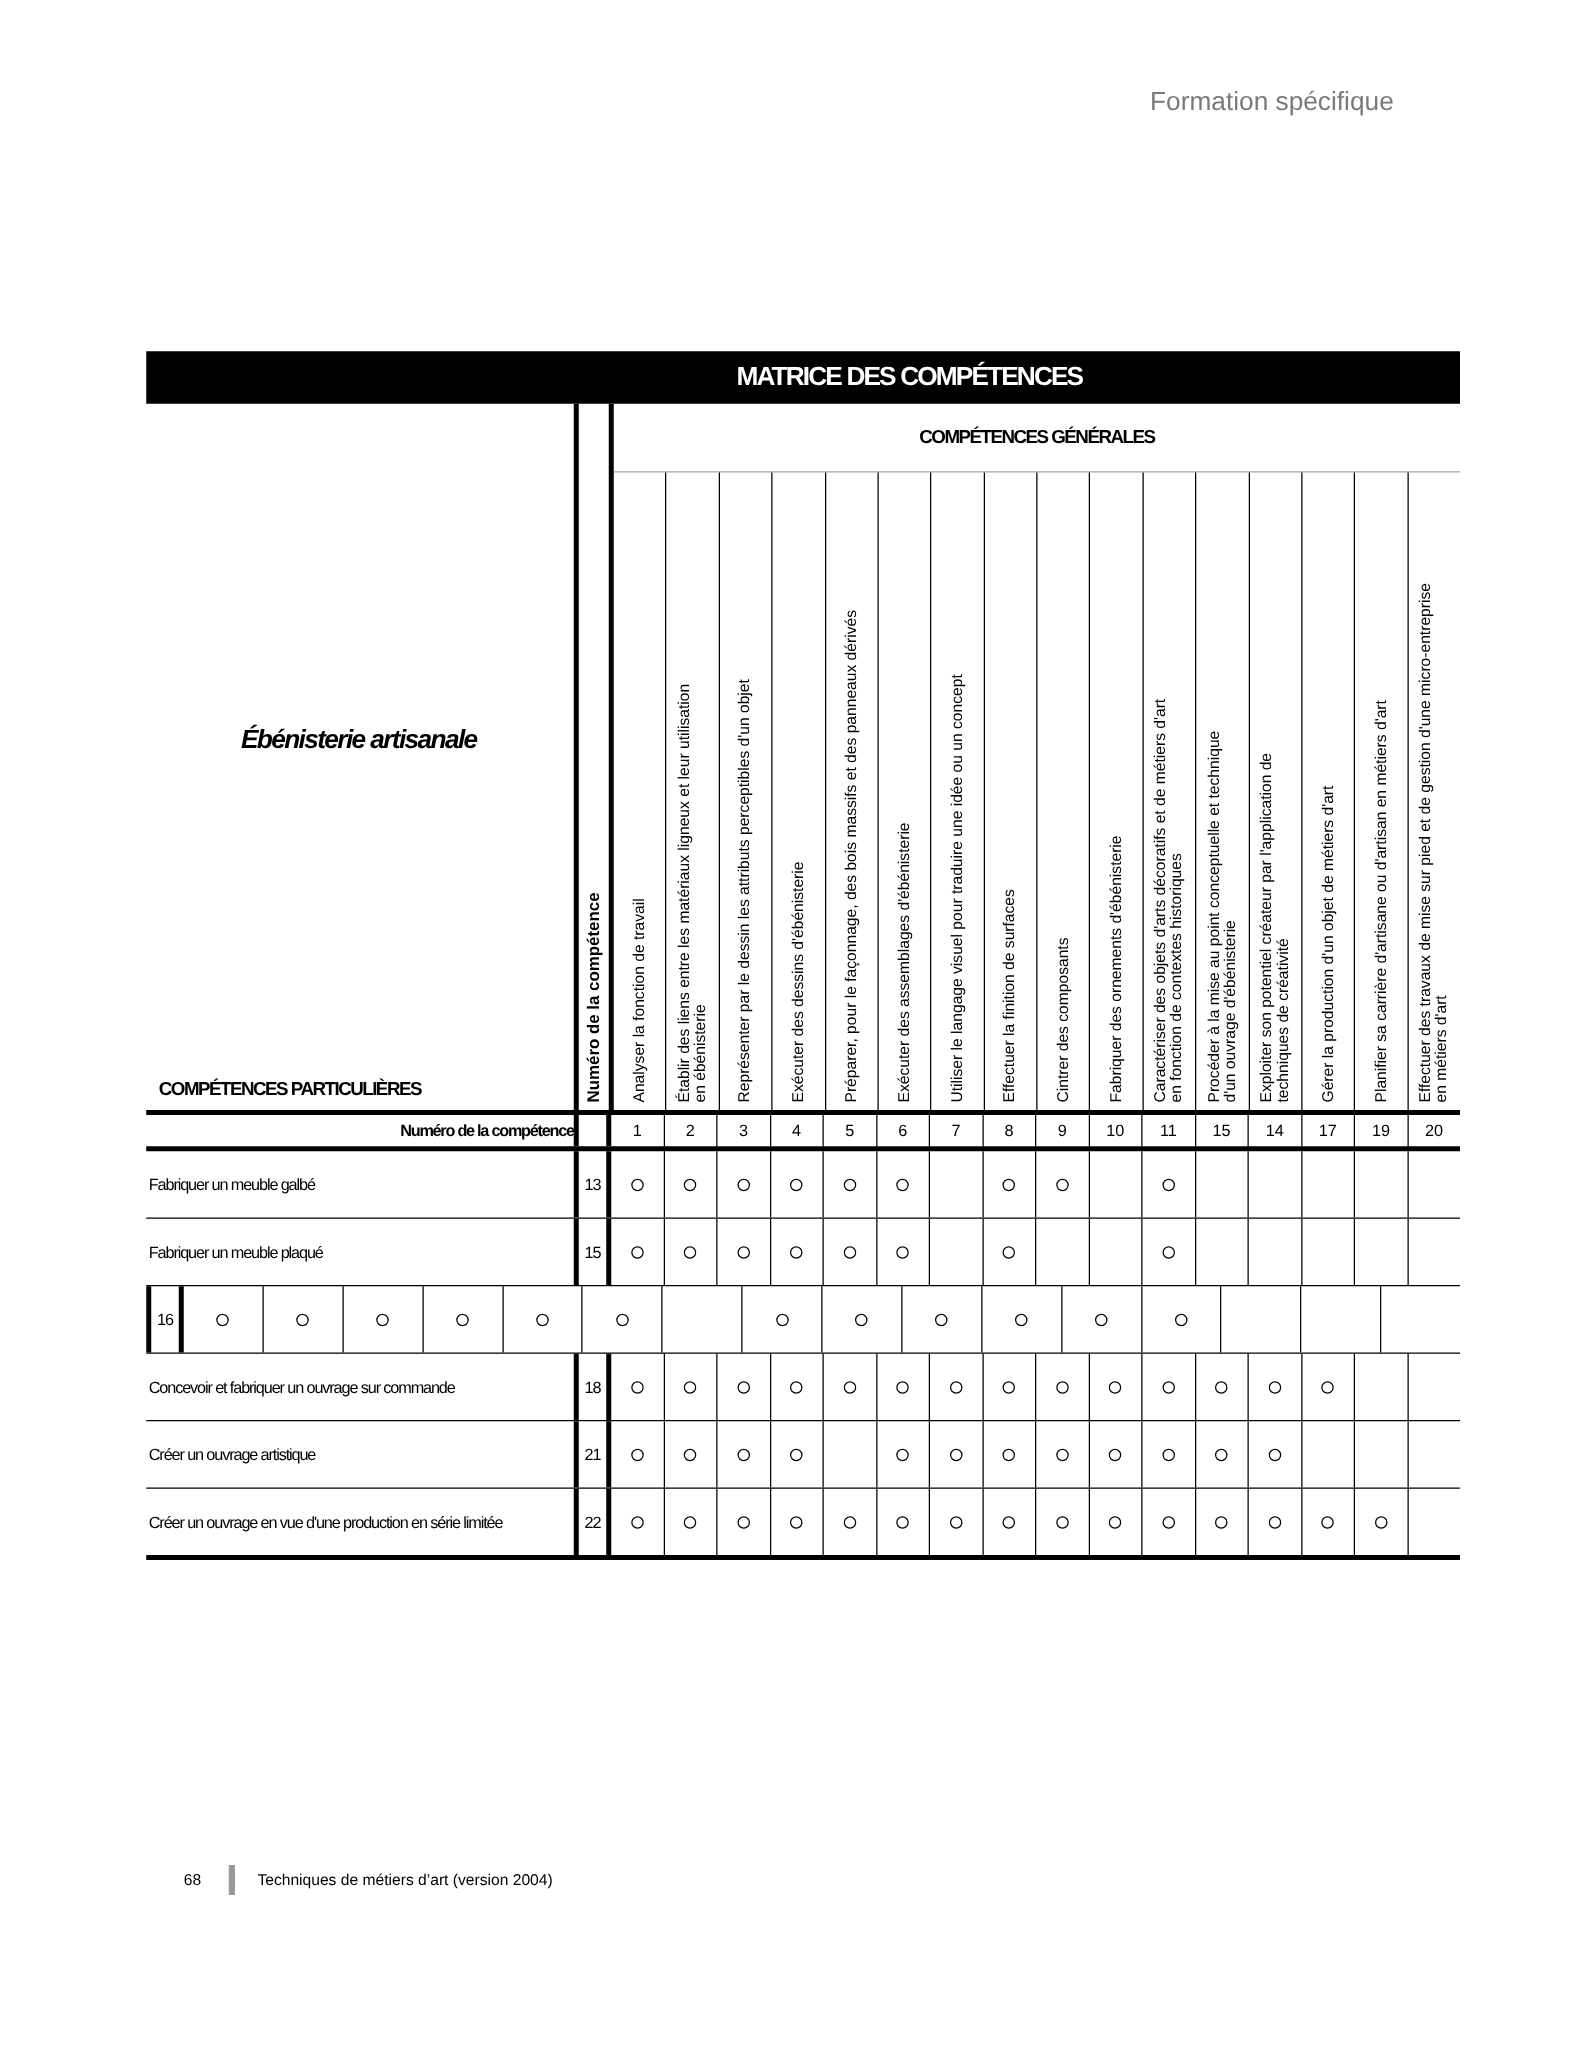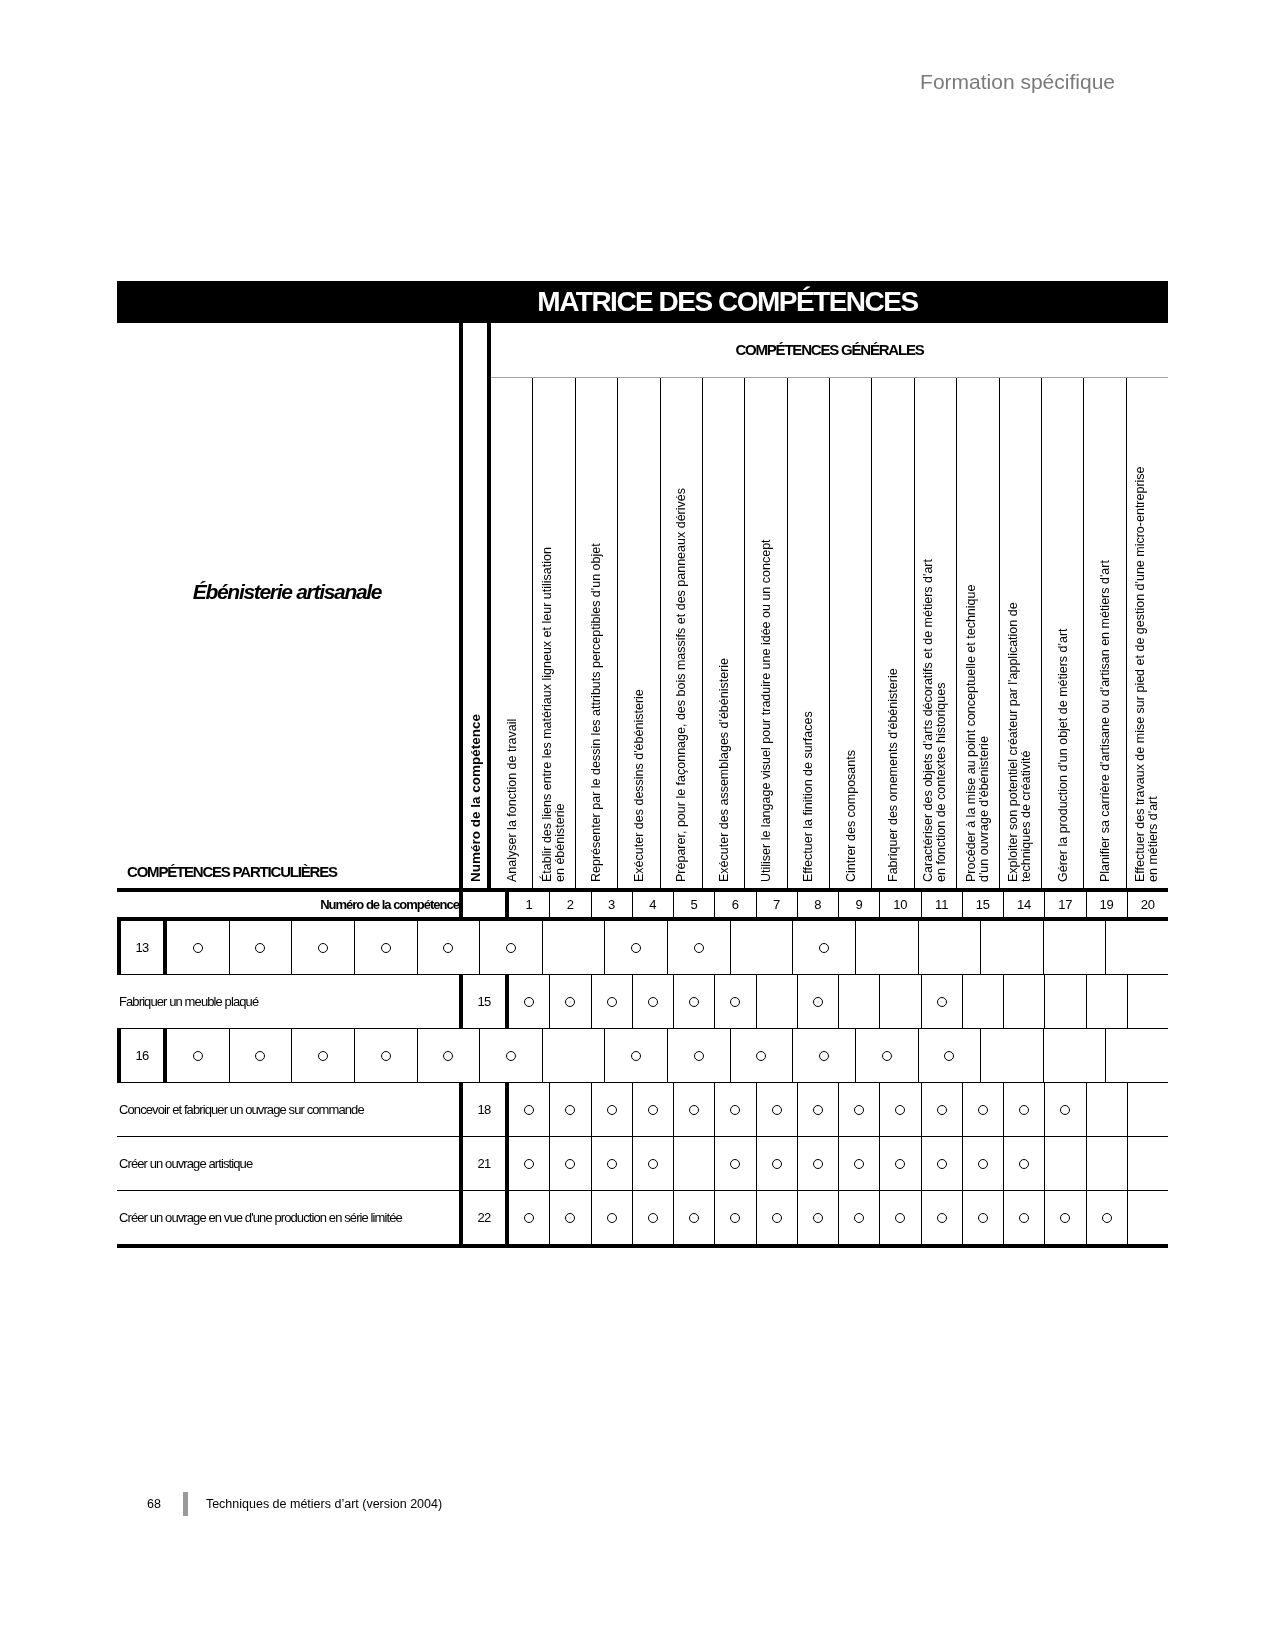--- a/index.html
+++ b/index.html
@@ -2,21 +2,21 @@
 <html><head>
 <meta charset="utf-8">
 <style>
   html, body { margin: 0; padding: 0; background: #fff; }
   body { width: 1275px; height: 1650px; position: relative; overflow: hidden;
          font-family: "Liberation Sans", sans-serif; color: #000; }
 
   .running-head { position: absolute; right: 160px; top: 70px; font-size: 21px; color: #7a7a7a; }
 
   .matrix { position: absolute; left: 117px; top: 281px; width: 1051px; }
-  .matrix-title { height: 42px; background: #000; color: #fff; font-weight: bold; font-size: 28px;
+  .matrix-title { height: 42px; background: #000; color: #fff; font-weight: bold; font-size: 21px;
                   letter-spacing: -1.5px; text-align: center; line-height: 42px; padding-left: 170px; }
 
   .head-area { position: relative; height: 565px; }
   .spec-title { position: absolute; left: 0; width: 340px; top: 255px; text-align: center;
                 font-weight: bold; font-style: italic; font-size: 21px; letter-spacing: -1.3px; line-height: 27px; }
   .spec-label { position: absolute; left: 10px; top: 557px; font-weight: bold; font-size: 15px; letter-spacing: -1.2px; transform: translateY(-100%); }
 
   .vline-thick { position: absolute; top: 0; bottom: 0; width: 4px; background: #000; }
   .num-col-head { position: absolute; left: 346px; width: 24px; top: 0; bottom: 0; }
   .num-col-head span { position: absolute; left: 50%; bottom: 6px; transform-origin: left bottom;
@@ -27,21 +27,21 @@
   .gen-cols { position: absolute; left: 374px; right: 0; top: 55px; bottom: 0; display: flex; }
   .gen-col { flex: 1; position: relative; border-left: 1px solid #000; }
   .gen-col:first-child { border-left: none; }
   .gen-col .lbl { position: absolute; left: 50%; bottom: 6px; transform-origin: left bottom;
                   transform: rotate(-90deg) translateY(50%); white-space: nowrap; font-size: 12.5px; line-height: 13px; display: block; text-align: left; }
 
   .hr-thick { height: 4px; background: #000; }
   .row { display: flex; position: relative; }
   .row .name { width: 340px; padding-left: 2px; font-size: 13px; letter-spacing: -0.9px; display: flex; align-items: center; }
   .row .sep1 { width: 4px; background: #000; }
-  .row .num { width: 42px; font-size: 13px; letter-spacing: -0.8px; display: flex; align-items: center; justify-content: center; }
+  .row .num { width: 22px; font-size: 13px; letter-spacing: -0.8px; display: flex; align-items: center; justify-content: center; }
   .row .sep2 { width: 4px; background: #000; }
   .row .cells { flex: 1; display: flex; }
   .row .cell { flex: 1; border-left: 1px solid #000; display: flex; align-items: center; justify-content: center; font-size: 13px; }
   .row .cell:first-child { border-left: none; }
 
   .numrow { height: 25px; }
   .numrow .name { justify-content: flex-end; font-weight: bold; font-size: 13px; letter-spacing: -1px; padding-right: 0; }
   .datarow { height: 53px; border-bottom: 1px solid #000; }
   .datarow.last { border-bottom: none; }
   .circle { width: 8px; height: 8px; border: 1.6px solid #000; border-radius: 50%; display: block; }
@@ -181,20 +181,21 @@
         <div class="cell">14</div>
         <div class="cell">17</div>
         <div class="cell">19</div>
         <div class="cell">20</div>
       </div>
   </div>
   <div class="hr-thick"></div>
 
   <div id="data-rows">
       <div class="row datarow">
+    <div class="name">Fabriquer un meuble galbé</div>
     <div class="sep1"></div>
     <div class="num">13</div>
     <div class="sep2"></div>
     <div class="cells">
           <div class="cell">
             <span class="circle"></span>
           </div>
           <div class="cell">
             <span class="circle"></span>
           </div>

